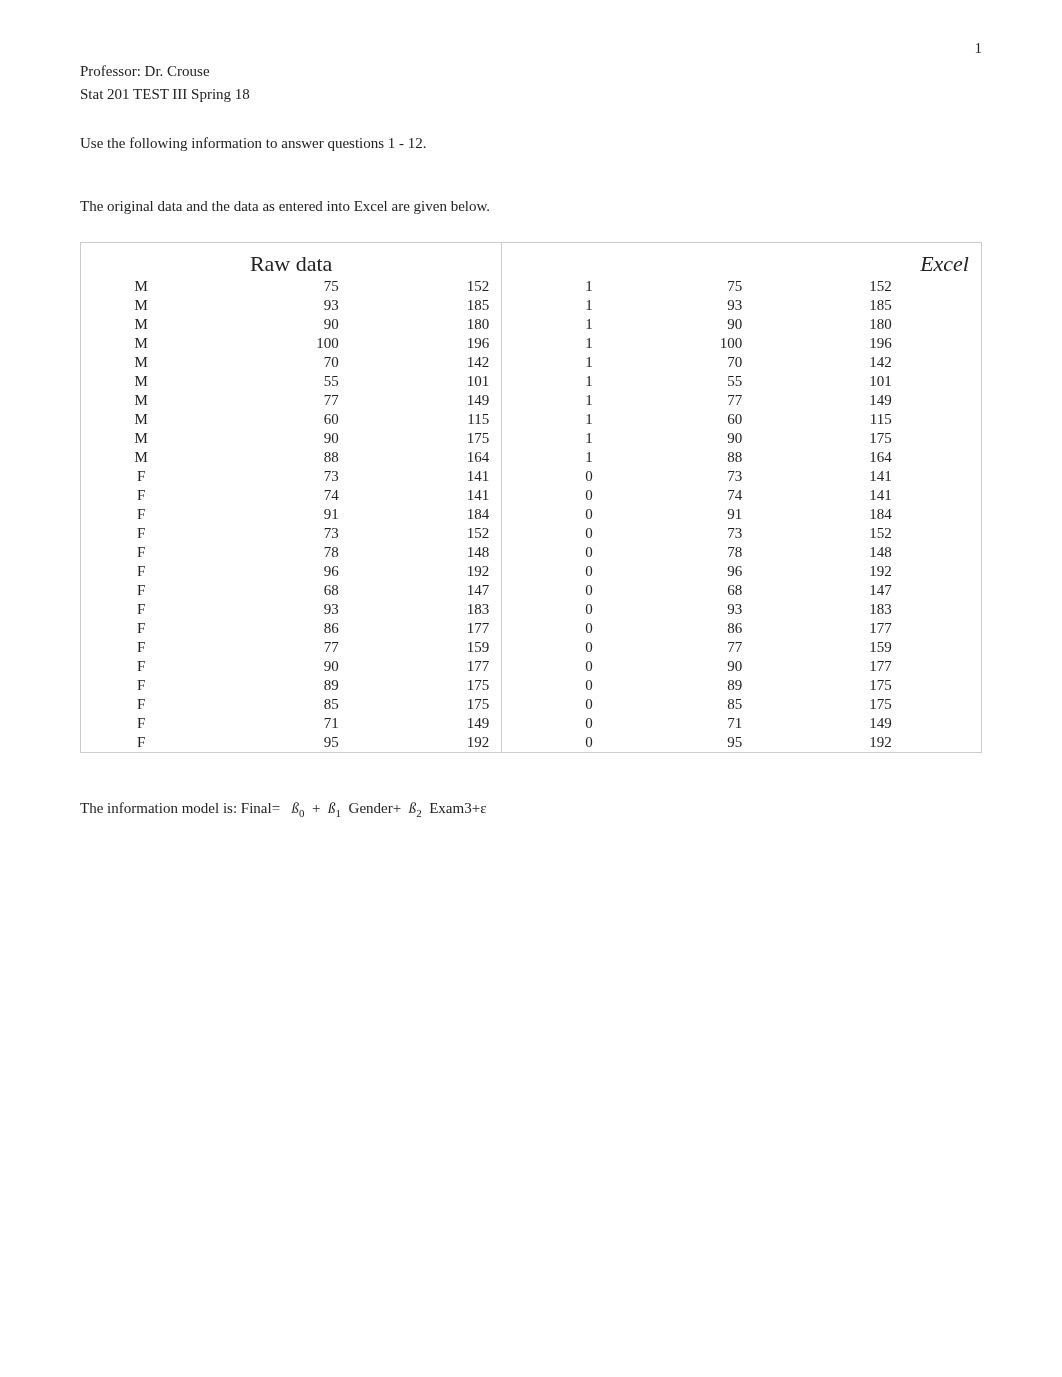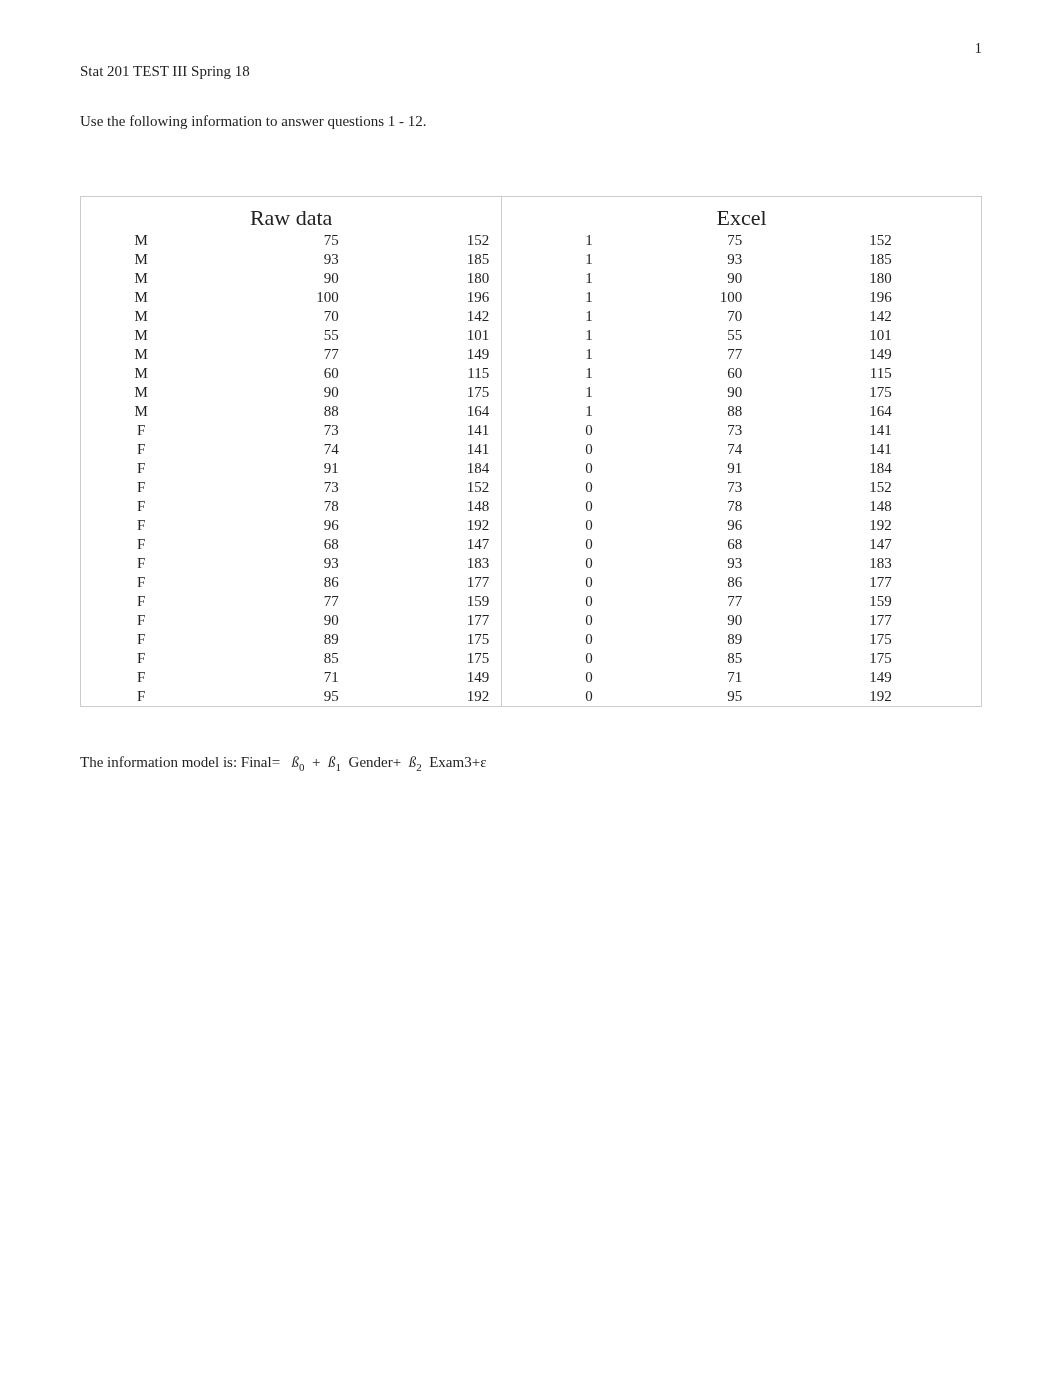--- a/index.html
+++ b/index.html
@@ -85,35 +85,37 @@
     sub, sup {
       font-size: 11px;
     }
   </style>
 </head>
 <body>
 
 <span class="page-number">1</span>
 
 <div class="header-block">
+  <div>Professor: Dr. Crouse</div>
   <div>Stat 201 TEST III Spring 18</div>
 </div>
 
 <div class="instruction">Use the following information to answer questions 1 - 12.</div>
 
 <div class="description">
   <br>
+  <span>The original data and the data as entered into Excel are given below.</span>
 </div>
 
 <div class="table-wrapper">
   <table class="data-table">
     <thead>
       <tr class="section-header">
         <th colspan="3" style="text-align:center; border-right: 1px solid #ccc;">Raw data</th>
-        <th colspan="4" style="text-align:center;">Excel</th>
+        <th colspan="4" style="text-align:right;font-style:italic;">Excel</th>
       </tr>
     </thead>
     <tbody id="table-body">
     <tr>
     <td class="left-col">M</td>
     <td style="text-align:right;">75</td>
     <td style="text-align:right; border-right: 1px solid #ccc;">152</td>
     <td style="text-align:right;">1</td>
     <td style="text-align:right;">75</td>
     <td style="text-align:right;">152</td>

